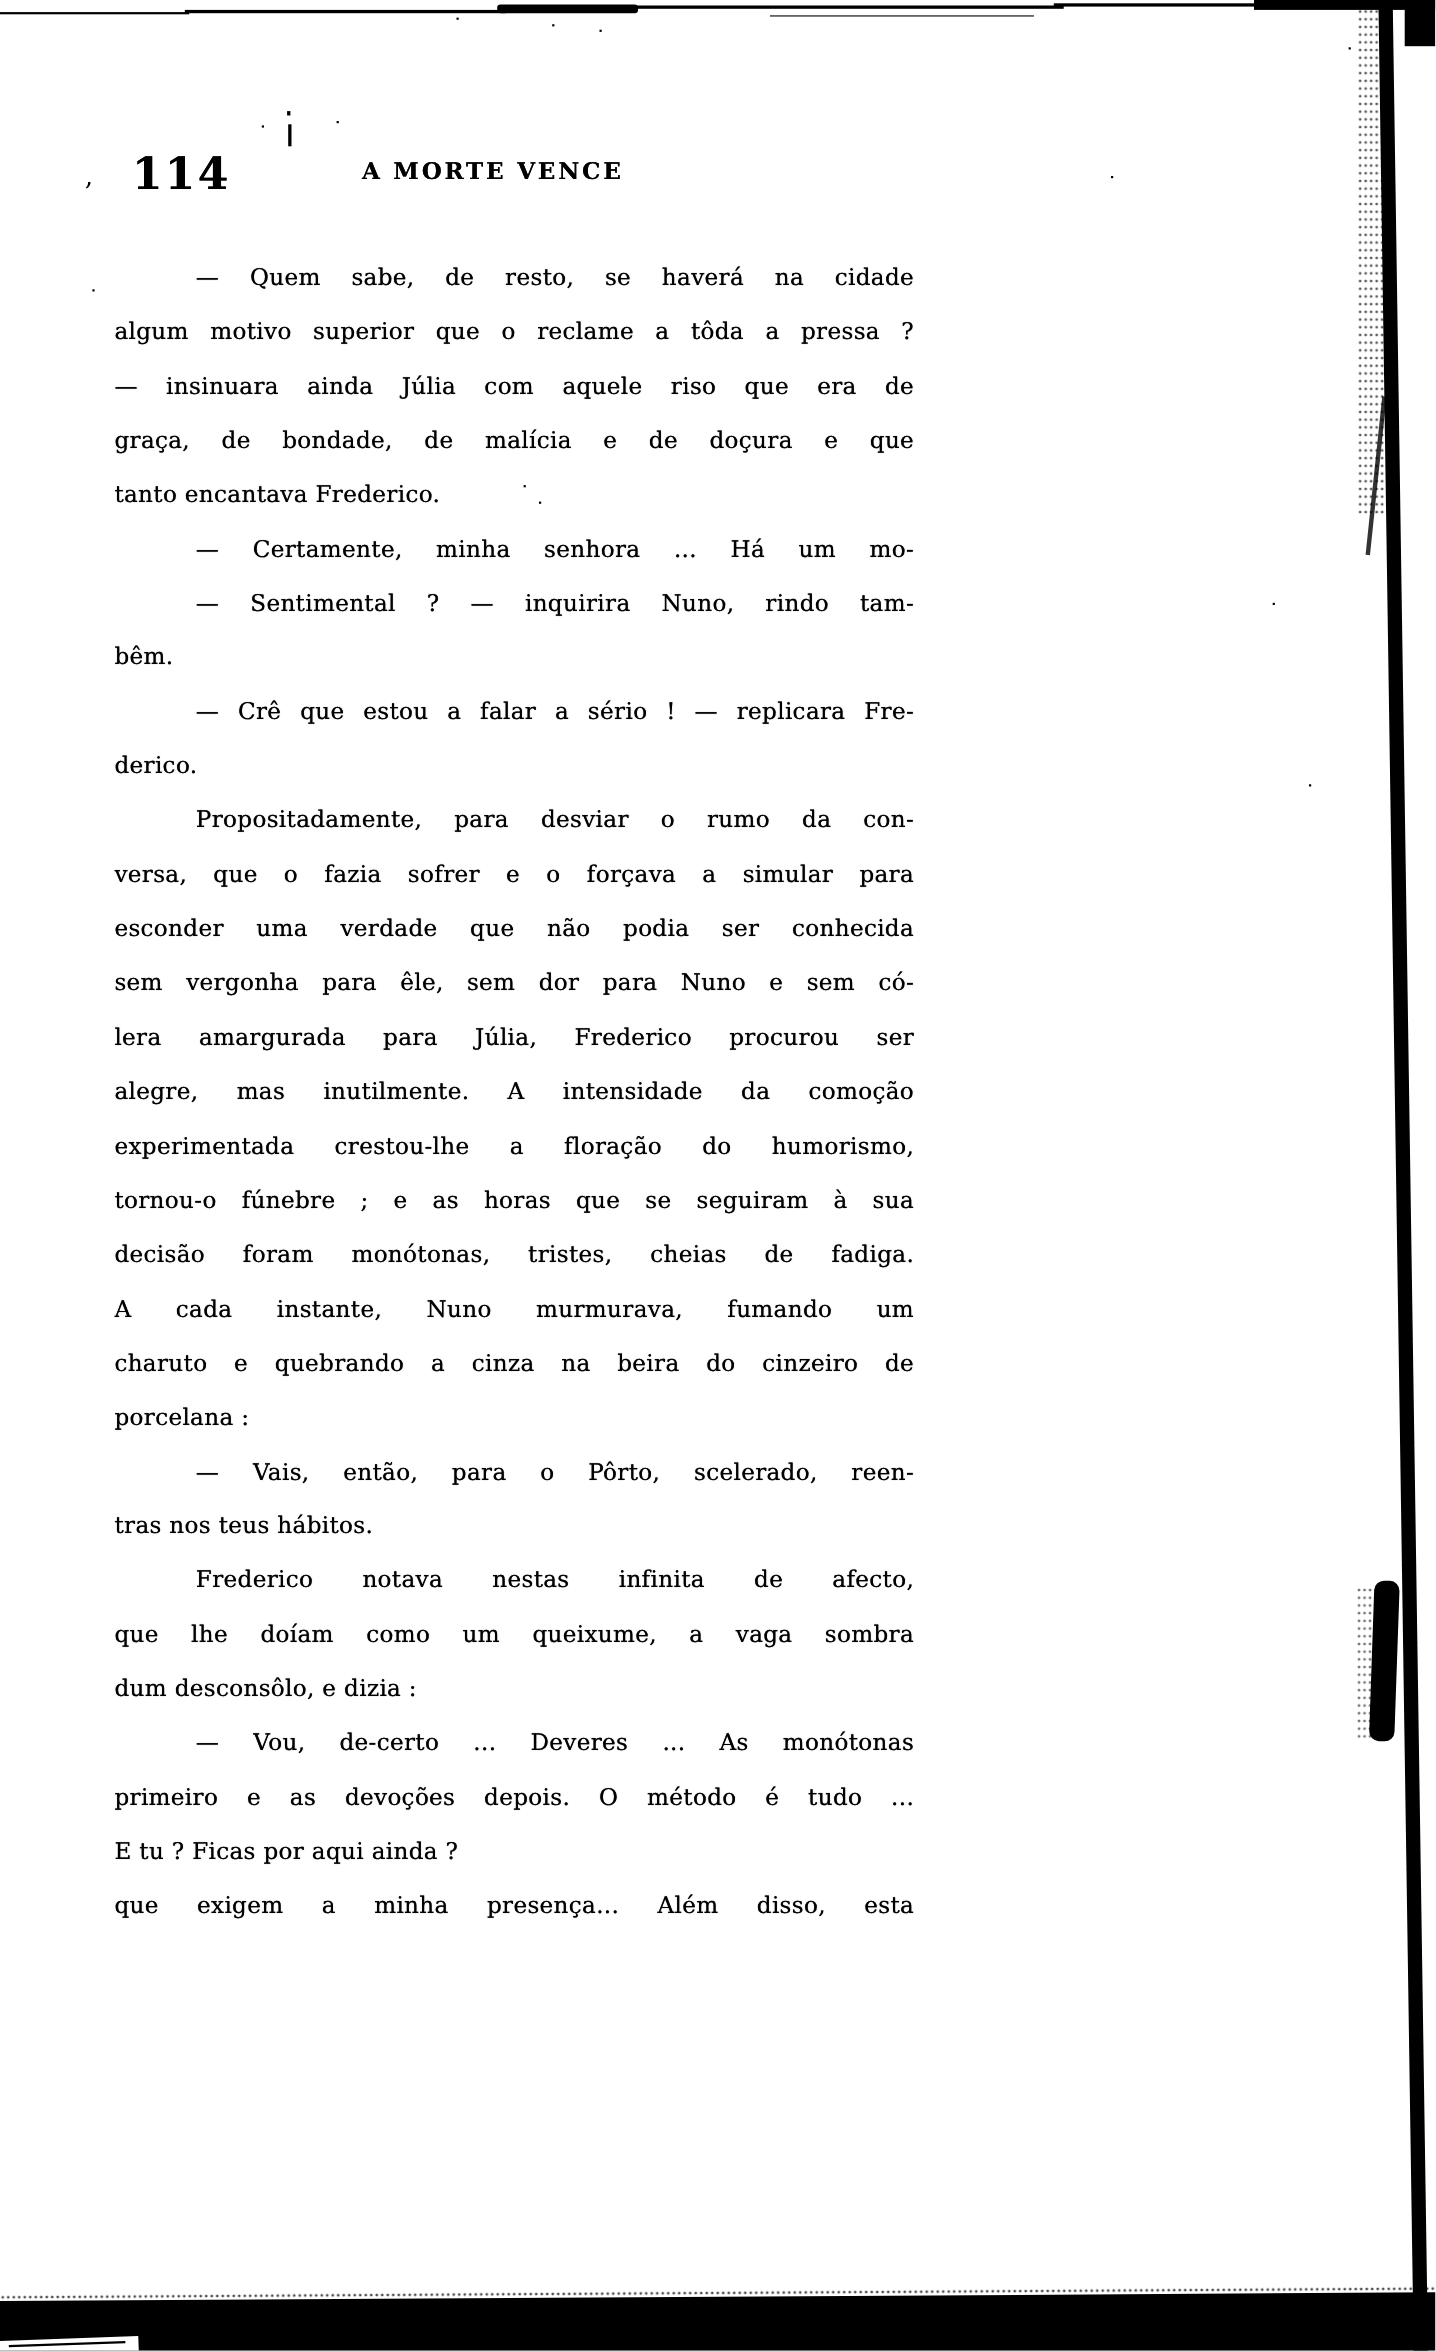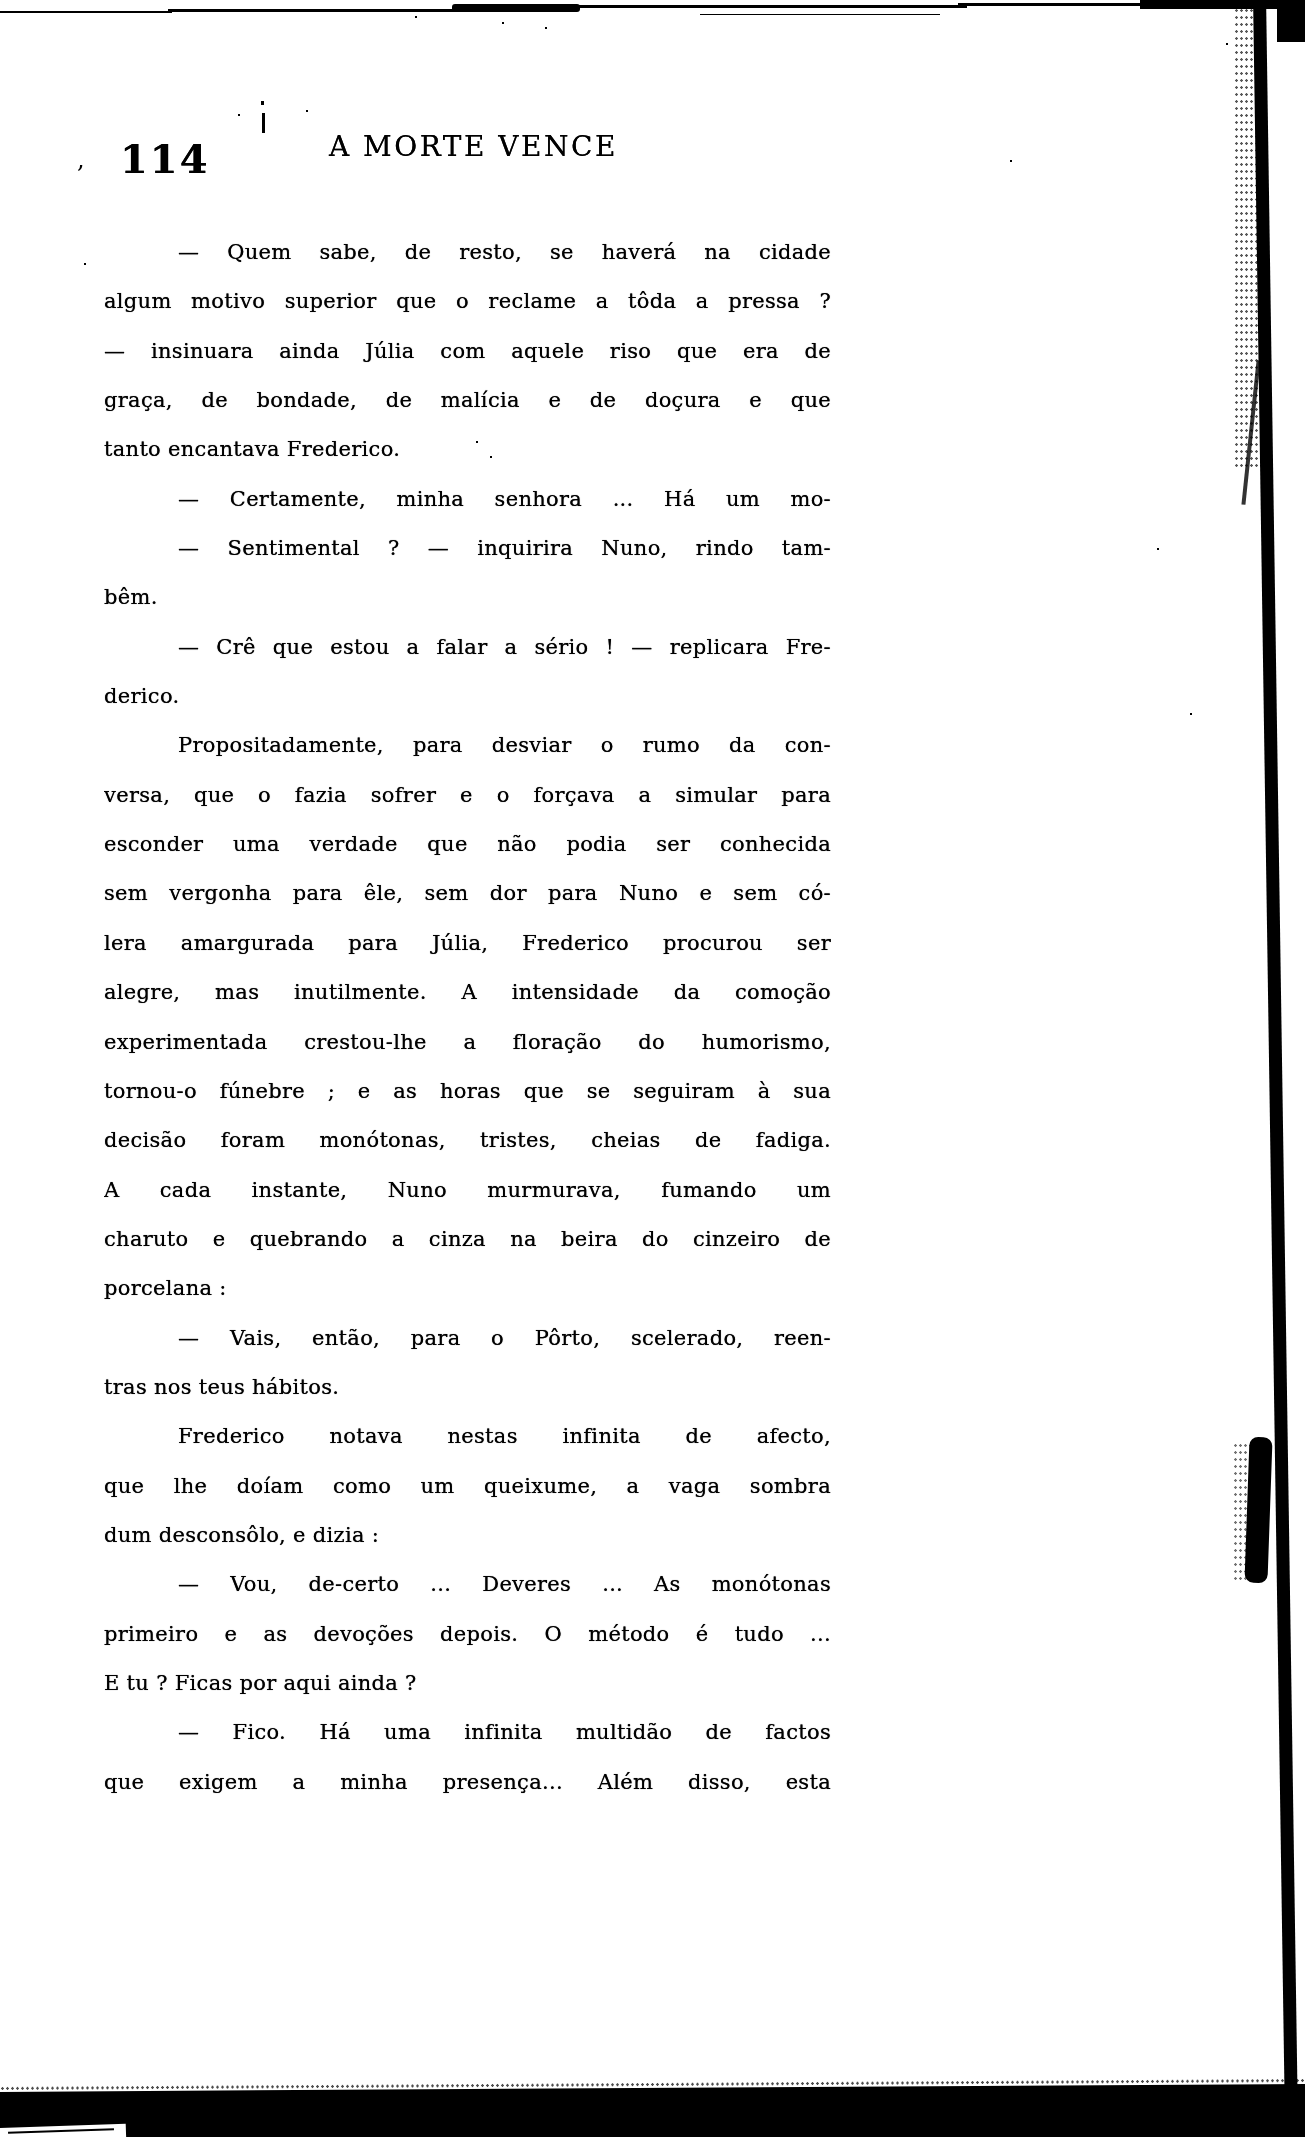--- a/index.html
+++ b/index.html
@@ -16,23 +16,23 @@
   .pagenum {
     position: absolute;
     left: 120px; top: 135px;
     font-size: 40px;
     font-weight: 700;
     letter-spacing: 2px;
     text-shadow: 0 0 0.6px rgba(0,0,0,.9);
   }
   .running-title {
     position: absolute;
-    left: 329px; top: 130px;
-    font-size: 28px;
-    font-weight: 400;
+    left: 329px; top: 143px;
+    font-size: 21px;
+    font-weight: 700;
     letter-spacing: 2.5px;
     text-shadow: 0 0 0.5px rgba(0,0,0,.85);
     white-space: nowrap;
   }
   
   .textblock {
     position: absolute;
     left: 104px; top: 228px;
     width: 727px;
   }
@@ -90,21 +90,20 @@
       <div class="line">charuto e quebrando a cinza na beira do cinzeiro de</div>
       <div class="line end">porcelana :</div>
       <div class="line indent">— Vais, então, para o Pôrto, scelerado, reen-</div>
       <div class="line end">tras nos teus hábitos.</div>
       <div class="line indent">Frederico notava nestas infinita de afecto,</div>
       <div class="line">que lhe doíam como um queixume, a vaga sombra</div>
       <div class="line end">dum desconsôlo, e dizia :</div>
       <div class="line indent">— Vou, de-certo ...  Deveres ...  As monótonas</div>
       <div class="line">primeiro e as devoções depois. O método é tudo ...</div>
       <div class="line end">E tu ? Ficas por aqui ainda ?</div>
-      <div class="line indent">— Fico. Há uma infinita multidão de factos</div>
       <div class="line">que exigem a minha presença... Além disso, esta</div>
     </div>
 
   <div class="art" style="left:0; top:11px; width:172px; height:2px;"></div>
   <div class="art" style="left:168px; top:9px; width:292px; height:3px;"></div>
   <div class="art" style="left:452px; top:4px; width:128px; height:8px; border-radius:3px;"></div>
   <div class="art" style="left:575px; top:5px; width:392px; height:3px;"></div>
   <div class="art" style="left:700px; top:14px; width:240px; height:1px;"></div>
   <div class="art" style="left:958px; top:3px; width:202px; height:3px;"></div>
   <div class="art" style="left:1140px; top:0; width:165px; height:9px;"></div>

